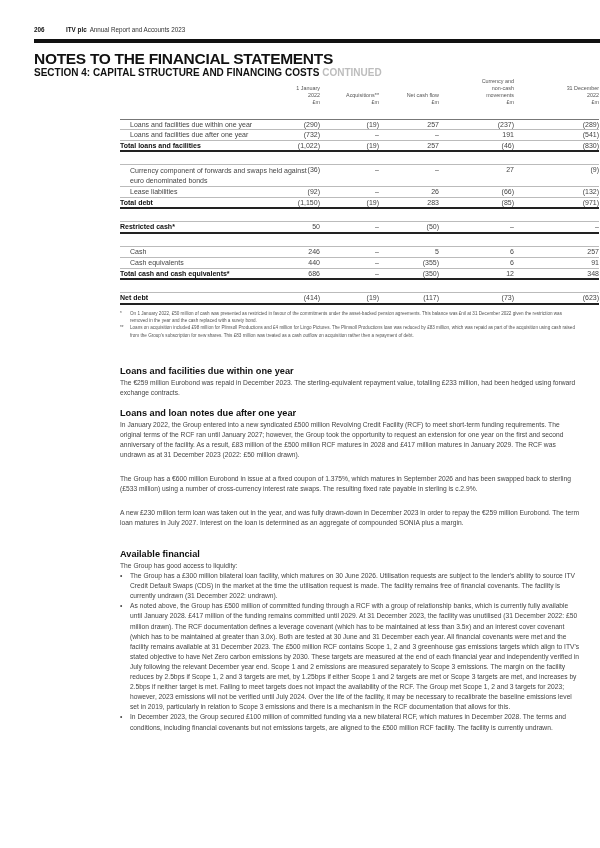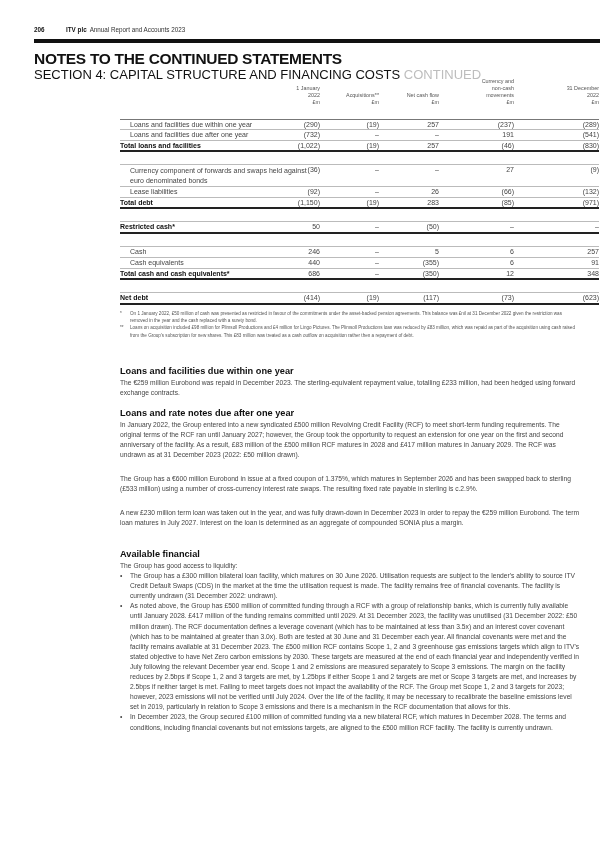--- a/index.html
+++ b/index.html
@@ -2,21 +2,21 @@
 <html><head>
 <meta charset="utf-8">
 <style>
   * { margin:0; padding:0; box-sizing:border-box; }
   body { width:600px; height:848px; background:#ffffff; font-family:"Liberation Sans", sans-serif; color:#3a3a3a; position:relative; overflow:hidden; }
   .topbar { position:absolute; left:34px; top:26px; font-size:6.3px; color:#333; white-space:nowrap; }
   .topbar .pg { font-weight:bold; color:#111; display:inline-block; width:32px; }
   .topbar .co { font-weight:bold; color:#111; margin-right:3px; }
   .rule-top { position:absolute; left:34px; right:0; top:39px; height:4px; background:#111; }
   .title { position:absolute; left:34px; top:50px; font-size:15.5px; font-weight:bold; color:#111; letter-spacing:-0.3px; }
-  .subtitle { position:absolute; left:34px; top:67px; font-size:13px; font-weight:normal; color:#111; }
+  .subtitle { position:absolute; left:34px; top:67px; font-size:10px; font-weight:bold; color:#111; }
   .subtitle .cont { color:#bdbdbd; }
 
   .table { position:absolute; left:120px; top:85px; width:479px; font-size:7px; }
   .thead { position:relative; height:34px; }
   .th { position:absolute; top:0; text-align:right; font-size:5.4px; color:#555; line-height:7px; }
   .row { position:relative; height:11px; border-bottom:1px solid #bbb; }
   .row .lbl { position:absolute; left:10px; top:1px; white-space:nowrap; color:#444; }
   .row.total .lbl { left:0; font-weight:bold; color:#111; }
   .row.total { border-bottom:2px solid #222; }
   .row .v { position:absolute; top:1px; text-align:right; width:60px; color:#444; }
@@ -35,21 +35,21 @@
   ul.bul li { position:relative; padding-left:10px; }
   ul.bul li:before { content:"•"; position:absolute; left:0; top:0; color:#444; }
 </style>
 </head>
 <body>
 
 <div class="topbar">
   <span class="pg">206</span><span class="co">ITV plc</span><span>Annual Report and Accounts 2023</span>
 </div>
 <div class="rule-top"></div>
-<div class="title">NOTES TO THE CONTINUED STATEMENTS</div>
+<div class="title">NOTES TO THE FINANCIAL STATEMENTS</div>
 <div class="subtitle"><span>SECTION 4: CAPITAL STRUCTURE AND FINANCING COSTS</span> <span class="cont">CONTINUED</span></div>
 
 <div class="table">
   <div class="thead">
     <div class="th" style="right:279px;width:60px">
         <div>1 January</div>
         <div>2022</div>
         <div>£m</div>
       </div>
     <div class="th" style="right:220px;width:60px;top:7px">
@@ -168,21 +168,21 @@
 </div>
 
 <div class="footnotes">
   <div class="fn"><span class="mk">*</span><span>On 1 January 2022, £50 million of cash was presented as restricted in favour of the commitments under the asset-backed pension agreements. This balance was £nil at 31 December 2022 given the restriction was removed in the year and the cash replaced with a surety bond.</span></div>
   <div class="fn"><span class="mk">**</span><span>Loans on acquisition included £98 million for Plimsoll Productions and £4 million for Lingo Pictures. The Plimsoll Productions loan was reduced by £83 million, which was repaid as part of the acquisition using cash raised from the Group's subscription for new shares. This £83 million was treated as a cash outflow on acquisition rather then a repayment of debt.</span></div>
 </div>
 
 <div class="h2" style="top:366px">Loans and facilities due within one year</div>
 <div class="para" style="top:378px">The €259 million Eurobond was repaid in December 2023. The sterling-equivalent repayment value, totalling £233 million, had been hedged using forward exchange contracts.</div>
 
-<div class="h2" style="top:408px">Loans and rate notes due after one year</div>
+<div class="h2" style="top:408px">Loans and loan notes due after one year</div>
 <div class="para" style="top:420px">In January 2022, the Group entered into a new syndicated £500 million Revolving Credit Facility (RCF) to meet short-term funding requirements. The original terms of the RCF ran until January 2027; however, the Group took the opportunity to request an extension for one year on the first and second anniversary of the facility. As a result, £83 million of the £500 million RCF matures in 2028 and £417 million matures in January 2029. The RCF was undrawn as at 31 December 2023 (2022: £50 million drawn).</div>
 <div class="para" style="top:474px">The Group has a €600 million Eurobond in issue at a fixed coupon of 1.375%, which matures in September 2026 and has been swapped back to sterling (£533 million) using a number of cross-currency interest rate swaps. The resulting fixed rate payable in sterling is c.2.9%.</div>
 <div class="para" style="top:508px">A new £230 million term loan was taken out in the year, and was fully drawn-down in December 2023 in order to repay the €259 million Eurobond. The term loan matures in July 2027. Interest on the loan is determined as an aggregate of compounded SONIA plus a margin.</div>
 
 <div class="h2" style="top:549px">Available financial</div>
 <div class="para" style="top:561px">
   <div>The Group has good access to liquidity:</div>
   <ul class="bul">
     <li>The Group has a £300 million bilateral loan facility, which matures on 30 June 2026. Utilisation requests are subject to the lender's ability to source ITV Credit Default Swaps (CDS) in the market at the time the utilisation request is made. The facility remains free of financial covenants. The facility is currently undrawn (31 December 2022: undrawn).</li>
     <li>As noted above, the Group has £500 million of committed funding through a RCF with a group of relationship banks, which is currently fully available until January 2028. £417 million of the funding remains committed until 2029. At 31 December 2023, the facility was unutilised (31 December 2022: £50 million drawn). The RCF documentation defines a leverage covenant (which has to be maintained at less than 3.5x) and an interest cover covenant (which has to be maintained at greater than 3.0x). Both are tested at 30 June and 31 December each year. All financial covenants were met and the facility remains available at 31 December 2023. The £500 million RCF contains Scope 1, 2 and 3 greenhouse gas emissions targets which align to ITV's stated objective to have Net Zero carbon emissions by 2030. These targets are measured at the end of each financial year and independently verified in July following the relevant December year end. Scope 1 and 2 emissions are measured separately to Scope 3 emissions. The margin on the facility reduces by 2.5bps if Scope 1, 2 and 3 targets are met, by 1.25bps if either Scope 1 and 2 targets are met or Scope 3 targets are met, and increases by 2.5bps if neither target is met. Failing to meet targets does not impact the availability of the RCF. The Group met Scope 1, 2 and 3 targets for 2023; however, 2023 emissions will not be verified until July 2024. Over the life of the facility, it may be necessary to recalibrate the baseline emissions level set in 2019, particularly in relation to Scope 3 emissions and there is a mechanism in the RCF documentation that allows for this.</li>

